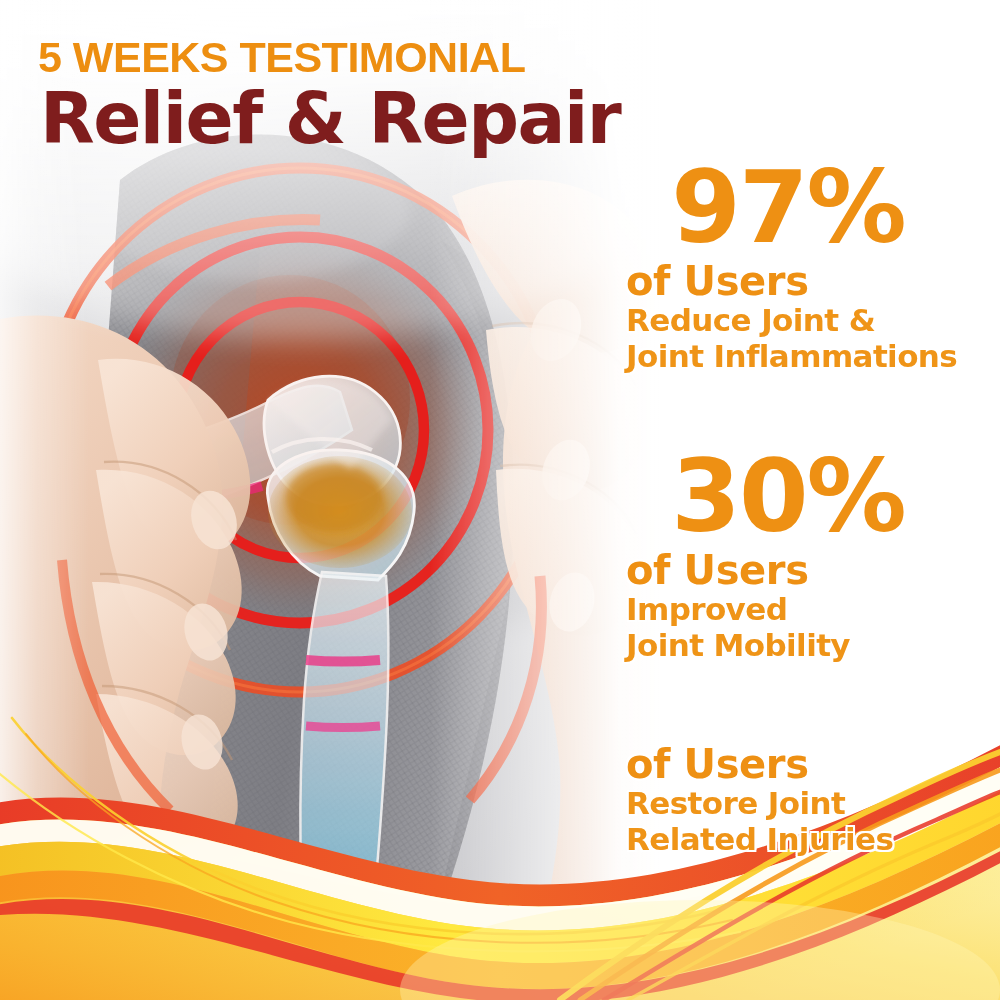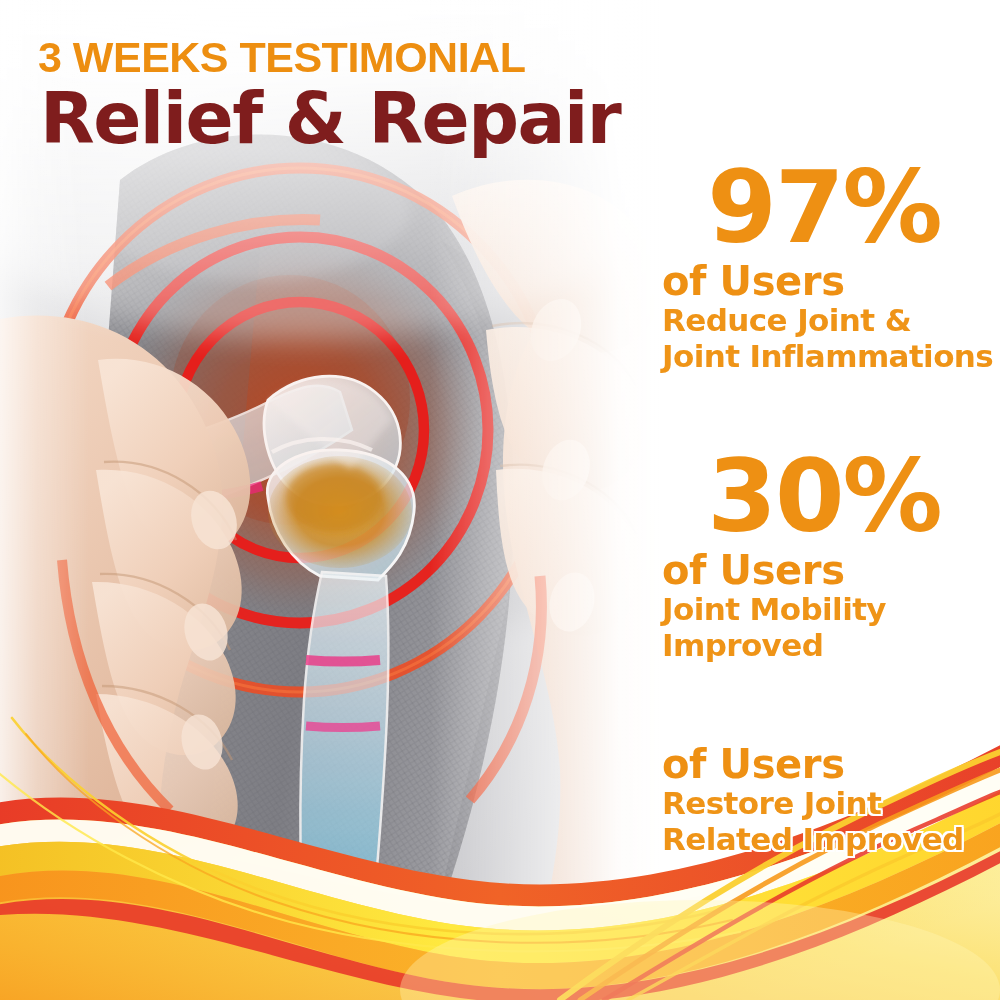--- a/index.html
+++ b/index.html
@@ -71,21 +71,21 @@
     letter-spacing: -1.5px;
     color: #7f1d1d;
     line-height: 1.0;
     white-space: nowrap;
     margin: 0 0 0 8px;
   }
 
   
   .stats {
     position: absolute;
-    left: 648px;
+    left: 612px;
     top: 0;
     width: 352px;
     height: 1000px;
   }
   .stat {
     position: absolute;
     left: 0;
     width: 352px;
   }
   .stat-1 { top: 158px; }
@@ -414,47 +414,47 @@
         <path d="M580 300 C 662 244, 782 166, 918 106 C 962 86, 990 74, 1000 70" stroke="#F79A1C" stroke-width="5" opacity="0.9"></path>
         <path d="M604 300 C 686 250, 804 176, 936 120 C 972 104, 994 94, 1000 92" stroke="#E8392A" stroke-width="4.5" opacity="0.88"></path>
         <path d="M628 300 C 708 256, 824 188, 952 136 C 980 124, 996 116, 1000 114" stroke="#FBC92C" stroke-width="3.5" opacity="0.8"></path>
       </g>
 
       <ellipse cx="700" cy="290" rx="300" ry="90" fill="#FFF6B8" opacity="0.35"></ellipse>
     </svg>
   </div>
 
   <div class="headings">
-    <div class="kicker">3 WEEKS TESTIMONIAL</div>
+    <div class="kicker">5 WEEKS TESTIMONIAL</div>
     <div class="headline">Relief &amp; Repair</div>
   </div>
 
   <div class="stats">
 
     <div class="stat stat-1">
       <div class="stat-number">97%</div>
       <div class="stat-users">of Users</div>
       <div class="stat-desc">
         <span>Reduce Joint &amp;</span>
         <span>Joint Inflammations</span>
       </div>
     </div>
 
     <div class="stat stat-2">
       <div class="stat-number">30%</div>
       <div class="stat-users">of Users</div>
       <div class="stat-desc">
+        <span>Improved</span>
         <span>Joint Mobility</span>
-        <span>Improved</span>
       </div>
     </div>
 
     <div class="stat stat-3">
       <div class="stat-users">of Users</div>
       <div class="stat-desc">
         <span>Restore Joint</span>
-        <span>Related Improved</span>
+        <span>Related Injuries</span>
       </div>
     </div>
 
   </div>
 
 </div>
 
 </body></html>

